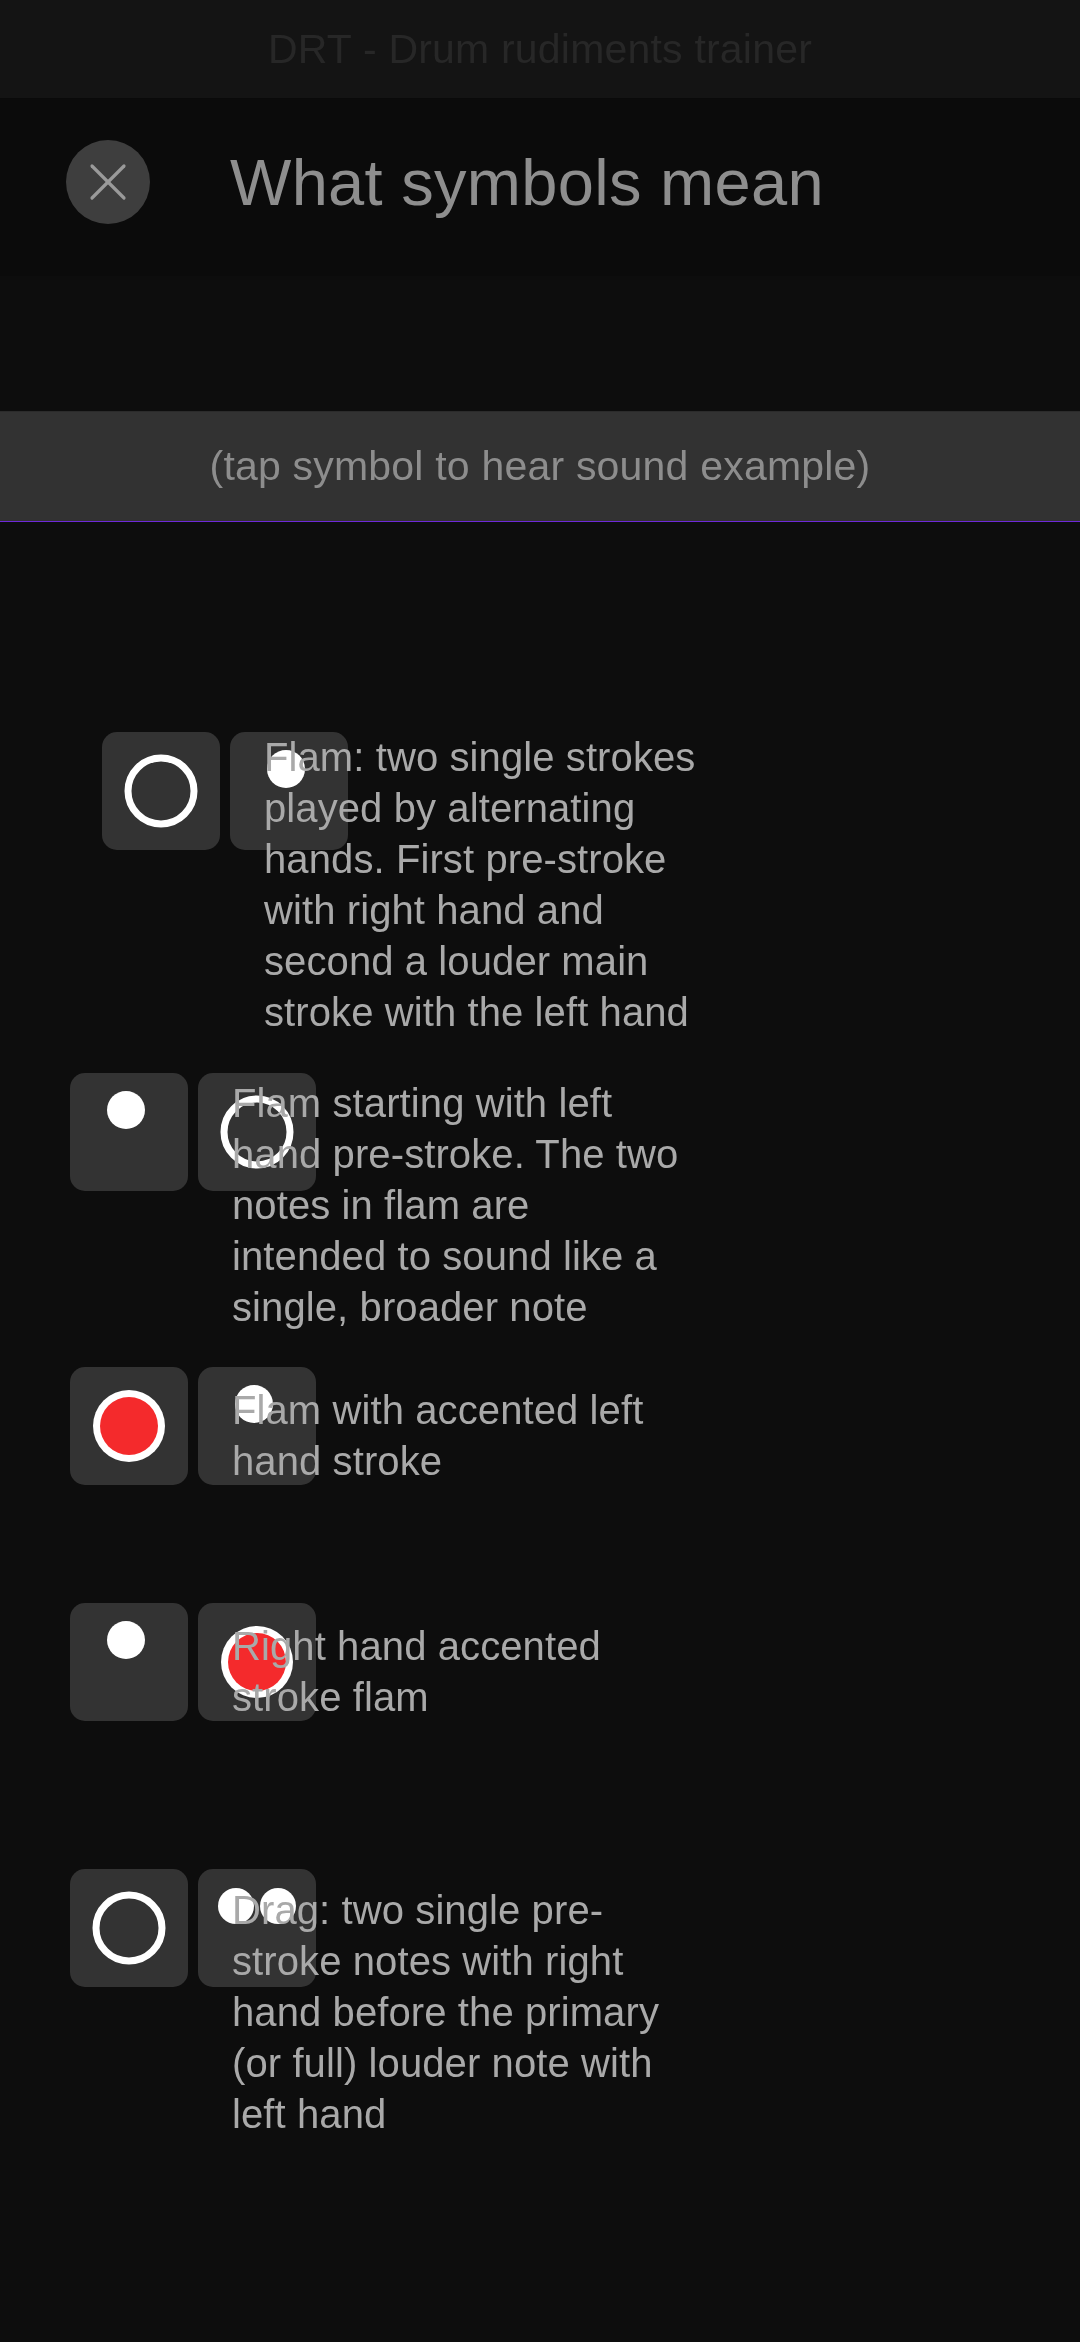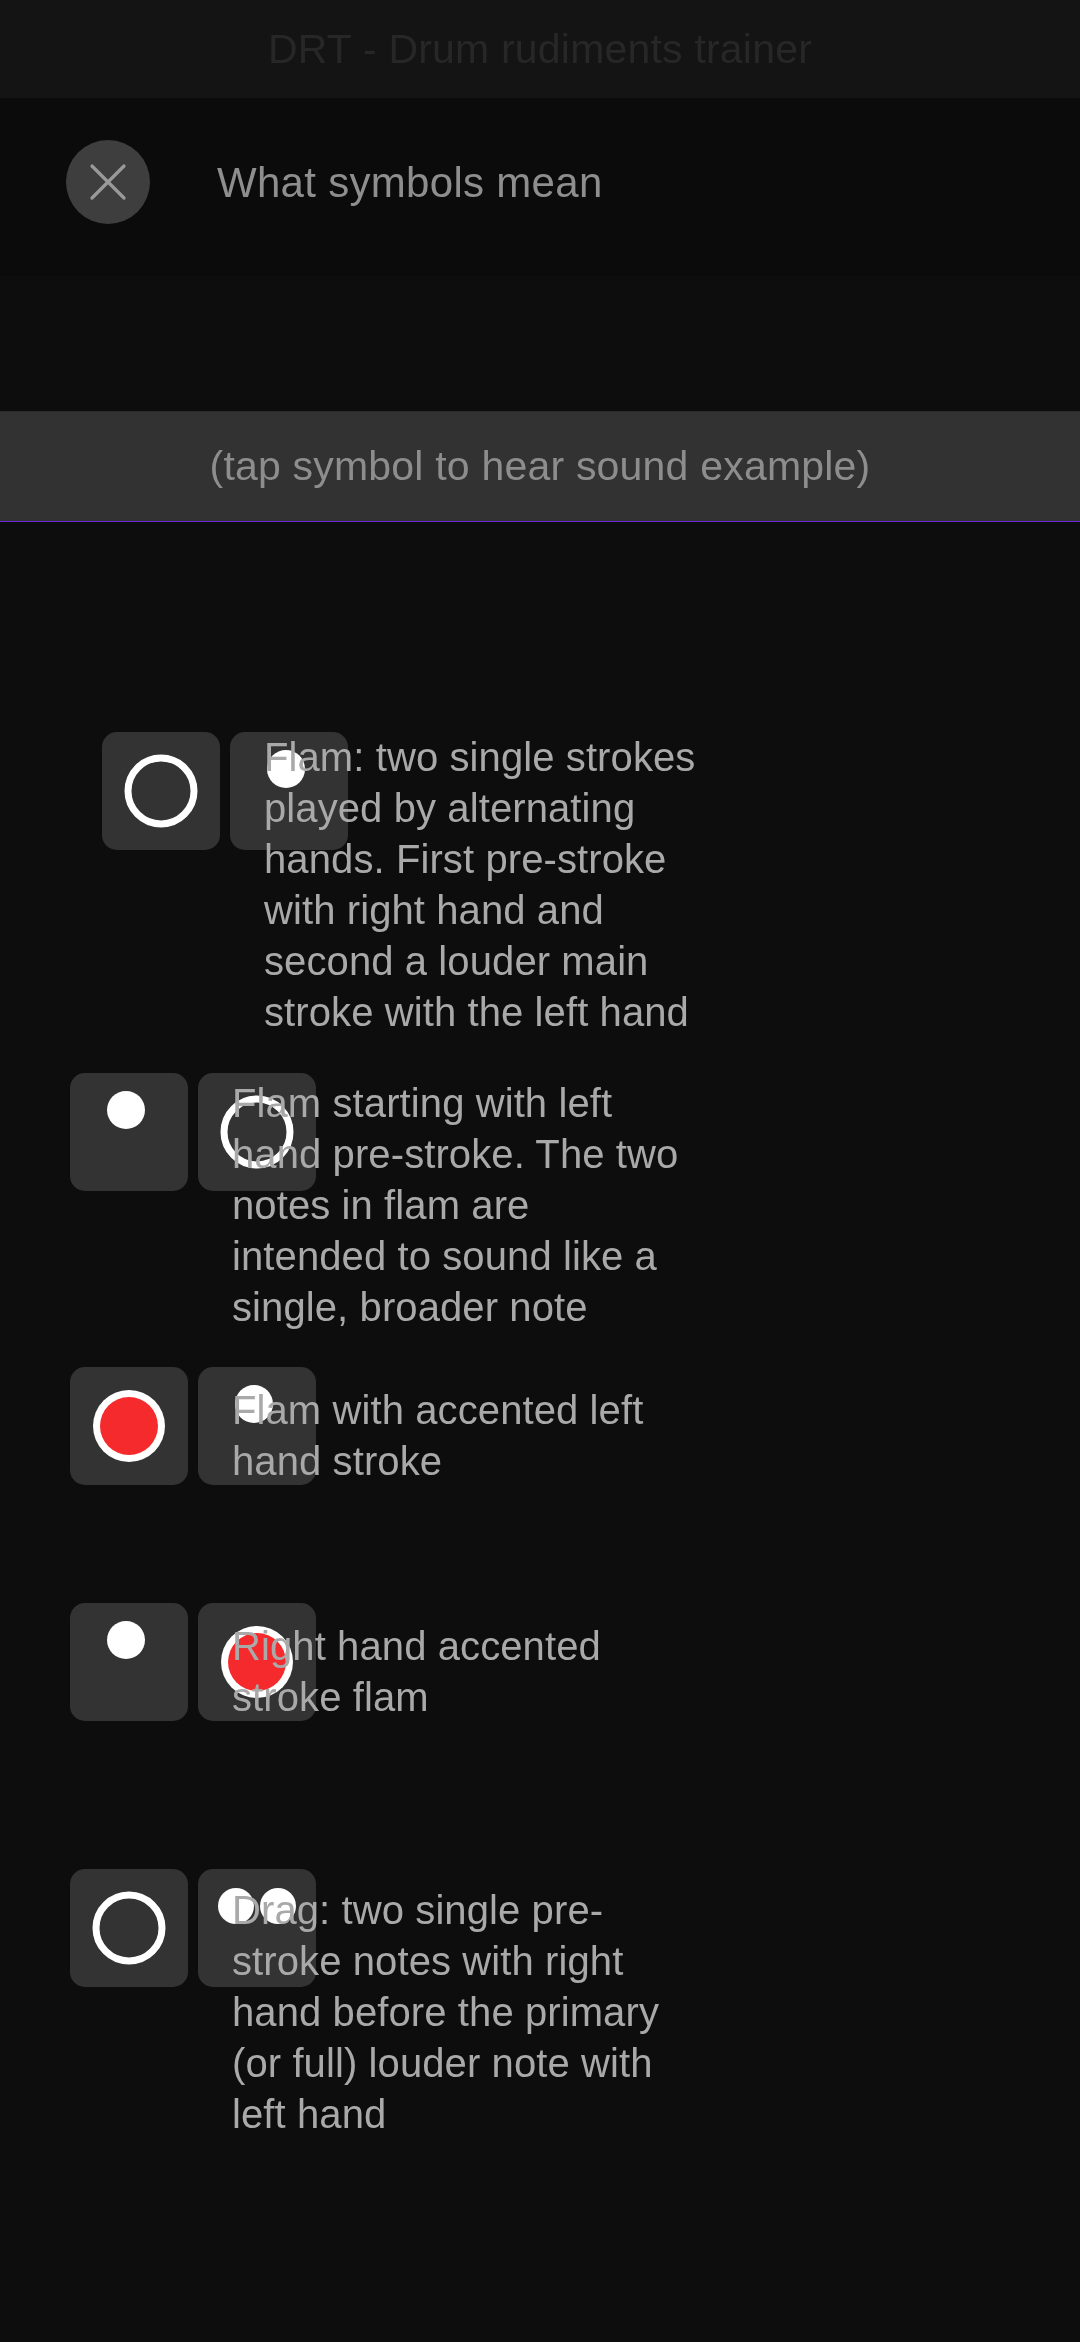--- a/index.html
+++ b/index.html
@@ -30,22 +30,22 @@
     display:flex; align-items:center;
   }
   .close-btn {
     position:absolute; left:66px; top:41px;
     width:84px; height:84px; border-radius:50%;
     background:#3e3e3e;
     display:flex; align-items:center; justify-content:center;
   }
   .close-btn svg { display:block; }
   .header-title {
-    position:absolute; left:217px; top:48px;
-    font-size:42px; font-weight:400; color:#8e8e8e;
+    position:absolute; left:230px; top:48px;
+    font-size:65px; font-weight:400; color:#8e8e8e;
     letter-spacing:0.3px; white-space:nowrap; line-height:72px;
   }
 
   
   .hint {
     position:absolute; left:0; top:411px; width:1080px; height:111px;
     background:#323232;
     display:flex; align-items:center; justify-content:center;
     border-top:1px solid #2b2b2b; border-bottom:1px solid #6d28d9;
   }

